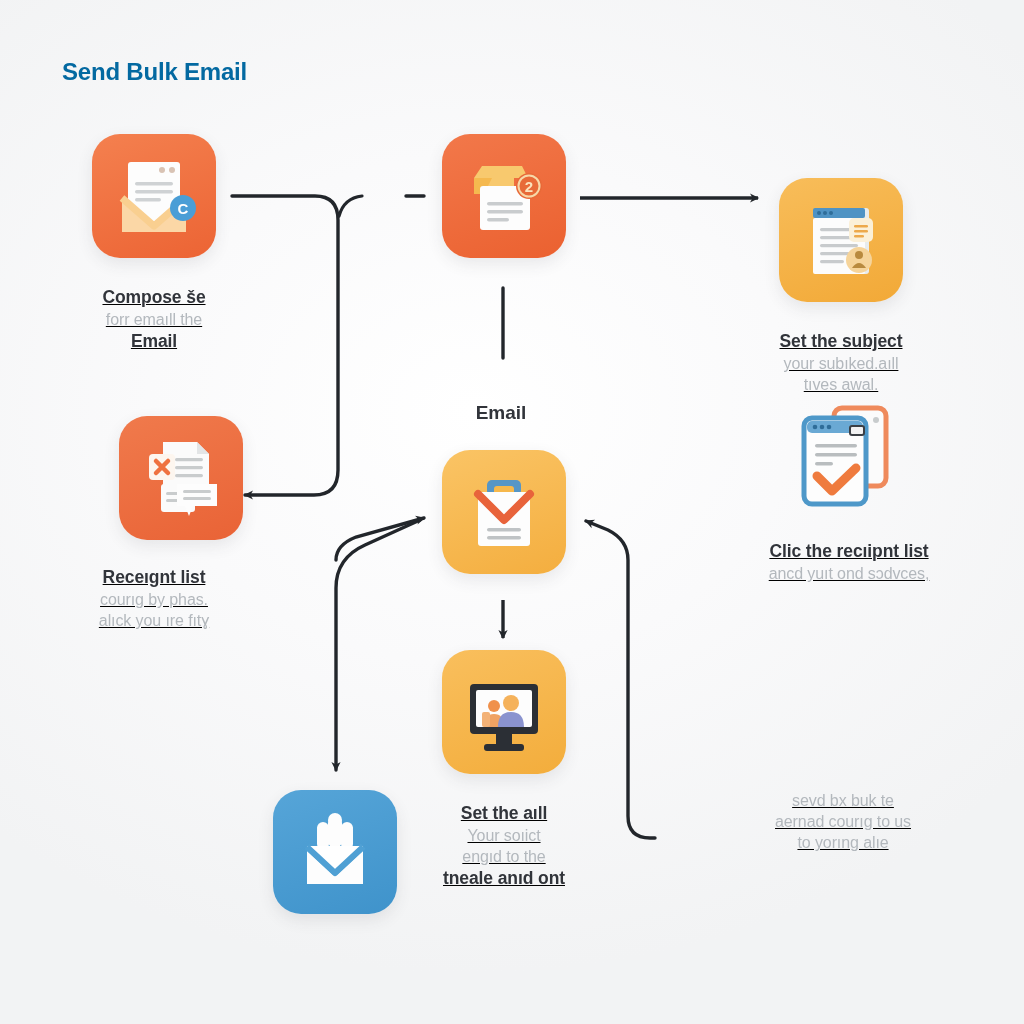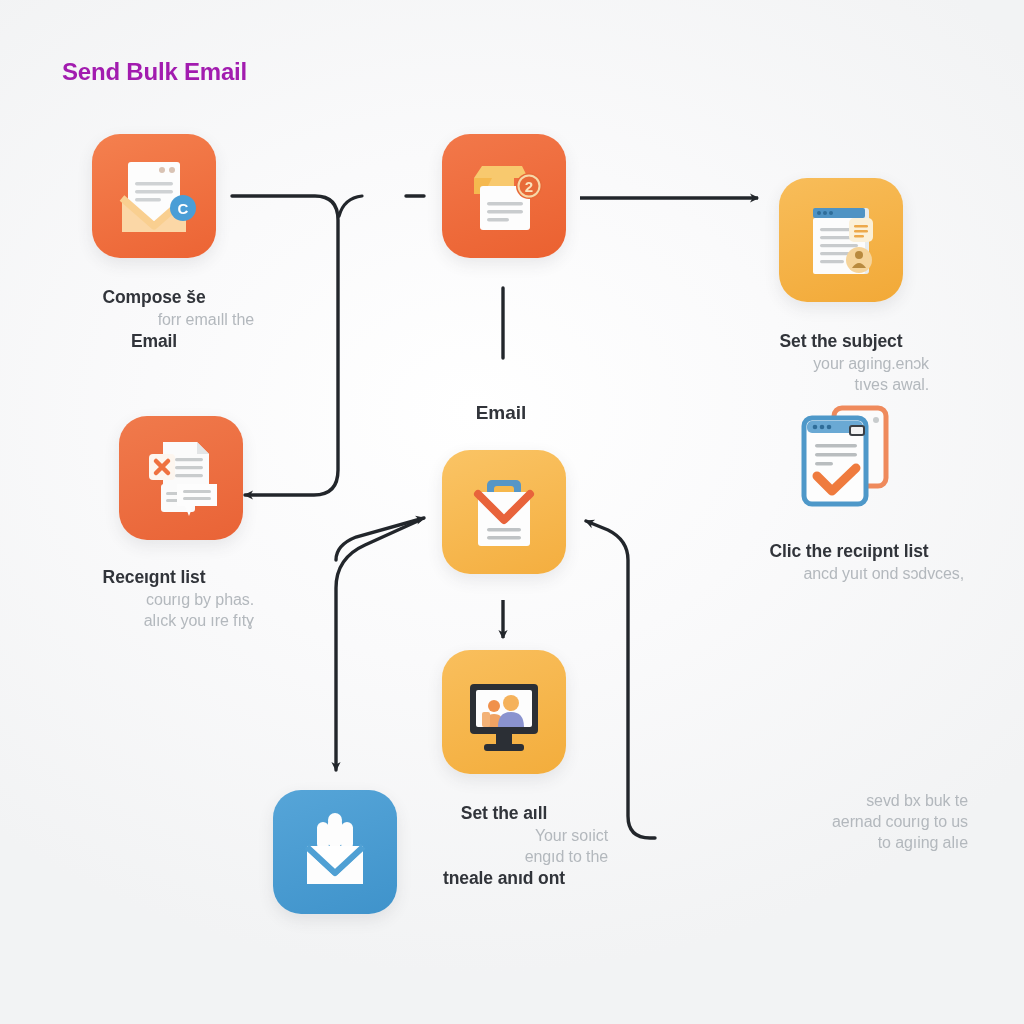--- a/index.html
+++ b/index.html
@@ -25,35 +25,36 @@
     box-shadow:0 6px 16px rgba(60,60,70,.10);
     display:flex;align-items:center;justify-content:center;
   }
   .tile.plain{box-shadow:none;background:transparent;}
 
   .caption{
     position:absolute;
     text-align:center;
     line-height:1.32;
     user-select:none;
+    text-decoration:underline;
   }
   .cap-title{
     font-size:17.5px;font-weight:bold;color:#31343a;
     letter-spacing:-.1px;display:block;
   }
   .cap-sub{
-    font-size:16px;color:#b3b8bd;display:block;letter-spacing:-.1px;text-align:right;
+    font-size:16px;color:#b3b8bd;display:block;letter-spacing:-.1px;
   }
   .cap-strong{
     font-size:17.5px;font-weight:bold;color:#31343a;display:block;
     letter-spacing:-.1px;
   }
   #page-title{
     position:absolute;left:62px;top:58px;
-    font-size:24px;font-weight:bold;color:#a21caf;
+    font-size:24px;font-weight:bold;color:#0369a1;
     letter-spacing:-.2px;
   }
   #center-label{
     position:absolute;left:436px;top:402px;width:130px;
     text-align:center;font-size:19px;font-weight:bold;color:#31343a;
   }
 </style>
 </head>
 <body>
 
@@ -143,21 +144,21 @@
         <rect x="63" y="35" width="14" height="2.6" rx="1.3" fill="#eda94b"></rect>
         <rect x="63" y="40" width="14" height="2.6" rx="1.3" fill="#eda94b"></rect>
         <rect x="63" y="45" width="10" height="2.6" rx="1.3" fill="#eda94b"></rect>
         <circle cx="68" cy="70" r="13" fill="#f6d49a"></circle>
         <circle cx="68" cy="65" r="4" fill="#b98a3e"></circle>
         <path d="M61,78 Q68,68 75,78 Z" fill="#b98a3e"></path>
       </svg>
     </div>
     <div class="caption" style="left:-26px;top:152px;width:176px;">
       <span class="cap-title">Set the subject</span>
-      <span class="cap-sub">your aɡıing.enɔk</span>
+      <span class="cap-sub">your subıked.aıll</span>
       <span class="cap-sub">tıves awal.</span>
     </div>
   </div>
 
   <div class="node" style="left:92px;top:416px;padding-left:27px;">
     <div class="tile" style="width:124px;height:124px;background:linear-gradient(160deg,#f07a4c,#e96336);">
       <svg width="100" height="100" viewBox="0 0 100 100">
         <path d="M32,14 L66,14 L78,26 L78,62 L32,62 Z" fill="#fbfbfb"></path>
         <path d="M66,14 L78,26 L66,26 Z" fill="#e3e5e6"></path>
         <rect x="44" y="30" width="28" height="3.2" rx="1.6" fill="#c9cccd"></rect>
@@ -255,17 +256,17 @@
         <path d="M22,44 L50,70 L78,44" fill="#ffffff"></path>
         <path d="M22,45 L50,71 L78,45" fill="none" stroke="#4fa0d4" stroke-width="6" stroke-linejoin="round"></path>
       </svg>
     </div>
   </div>
 
   <div class="node" style="left:760px;top:790px;">
     <div class="caption" style="left:-42px;top:0px;width:250px;">
       <span class="cap-sub">sevd bx buk te</span>
       <span class="cap-sub">aernad courıg to us</span>
-      <span class="cap-sub">to aɡıing alıe</span>
+      <span class="cap-sub">to yorıng alıe</span>
     </div>
   </div>
 
 </div>
 
 </body></html>

